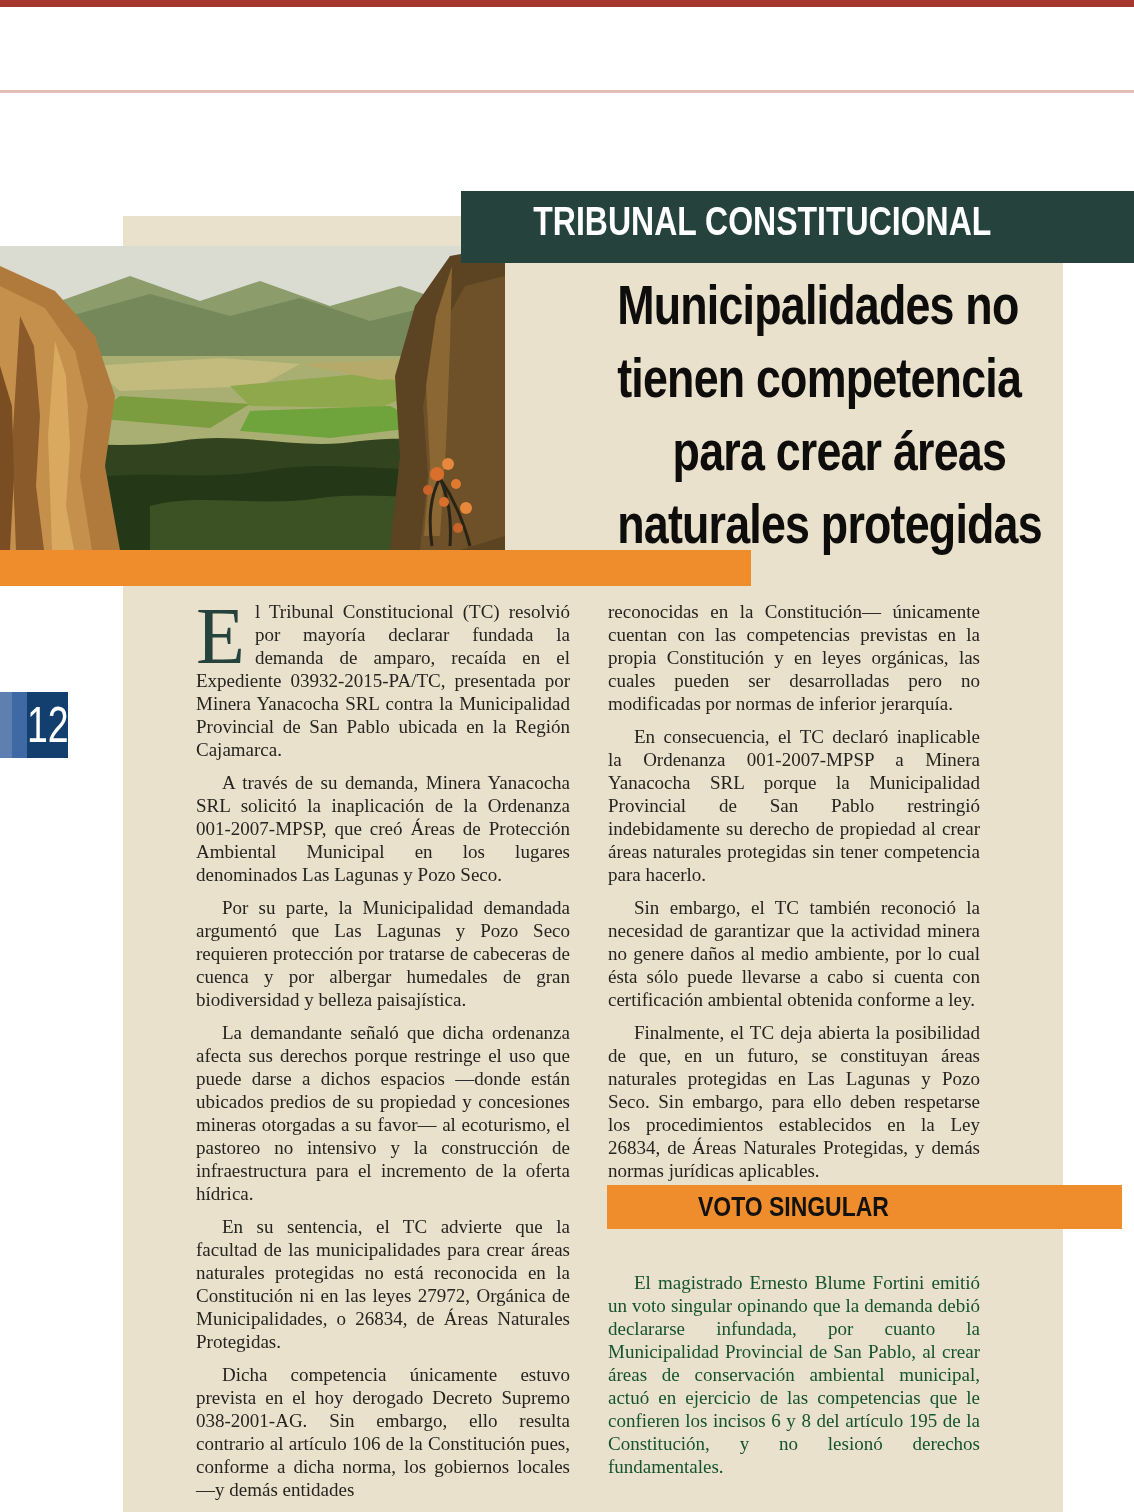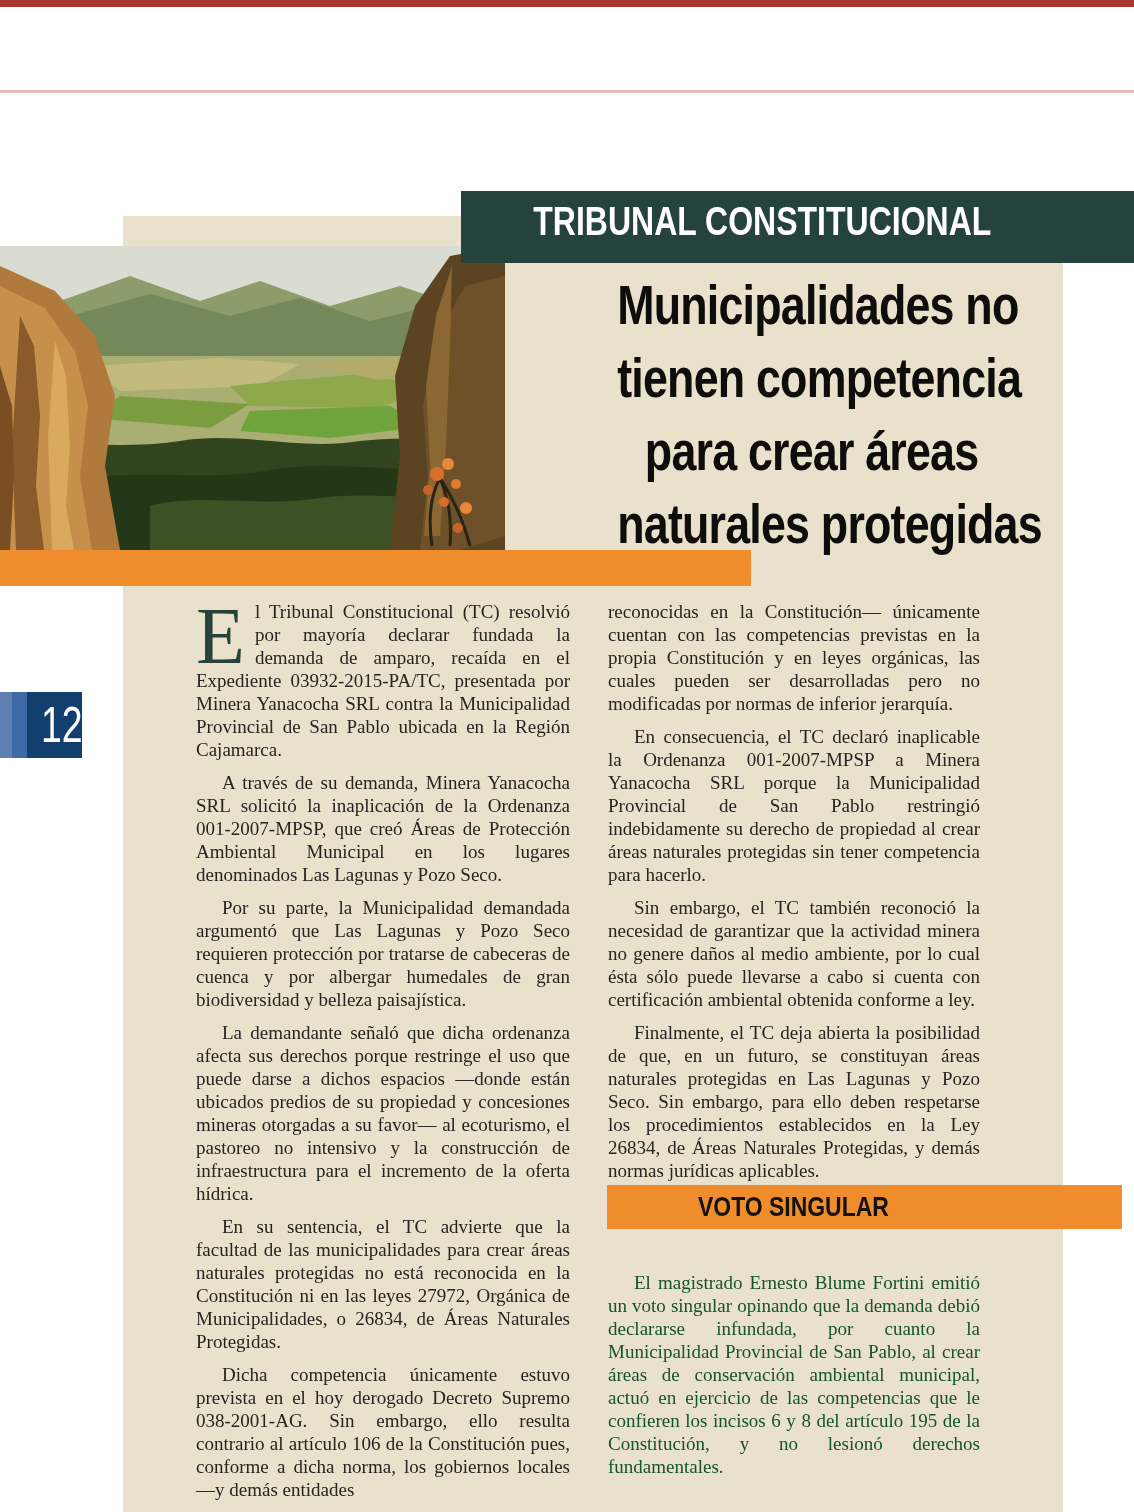--- a/index.html
+++ b/index.html
@@ -19,35 +19,35 @@
   .beige-sheet{position:absolute;left:123px;top:216px;width:940px;height:1296px;background:#EAE1CD;}
   
   .green-bar{position:absolute;left:461px;top:191px;width:673px;height:72px;background:#25423C;}
   .green-bar-label-wrap{position:absolute;left:0;top:0;width:602px;height:60px;text-align:center;}
   .green-bar-label{
     display:inline-block;font-family:"Liberation Sans",sans-serif;font-weight:bold;
     font-size:40px;line-height:60px;color:#ffffff;transform:scaleX(0.80);transform-origin:50% 50%;
     white-space:nowrap;letter-spacing:0px;
   }
   
-  .headline{position:absolute;left:520px;top:268px;width:486px;text-align:center;}
+  .headline{position:absolute;left:520px;top:268px;width:486px;text-align:right;}
   .headline-line{
     display:block;font-family:"Liberation Sans",sans-serif;font-weight:bold;
     font-size:56px;line-height:73px;color:#0E0D0B;letter-spacing:-1px;
     transform:scaleX(0.80);transform-origin:100% 50%;white-space:nowrap;
   }
   
   .photo{position:absolute;left:0;top:246px;width:505px;height:304px;}
   
   .orange-rule{position:absolute;left:0;top:550px;width:751px;height:36px;background:#EF8D2C;}
   
   .pn-strip-1{position:absolute;left:0;top:692px;width:12px;height:66px;background:#5E80B1;}
   .pn-strip-2{position:absolute;left:12px;top:692px;width:15px;height:66px;background:#3E69A4;}
   .pn-block{position:absolute;left:27px;top:692px;width:41px;height:66px;background:#123F6E;
-    display:flex;align-items:center;justify-content:center;padding-left:14px;}
+    display:flex;align-items:center;justify-content:center;}
   .pn-number{
     font-family:"Liberation Sans",sans-serif;font-weight:400;font-size:50px;color:#ffffff;
     transform:scaleX(0.75);transform-origin:50% 50%;line-height:1;
   }
   
   .col{position:absolute;top:600px;font-size:19px;line-height:23px;color:#262420;text-align:justify;}
   .col-left{left:196px;width:374px;}
   .col-right{left:608px;width:372px;}
   .col p{margin:0 0 10px 0;text-indent:26px;}
   .col p.no-indent{text-indent:0;}

